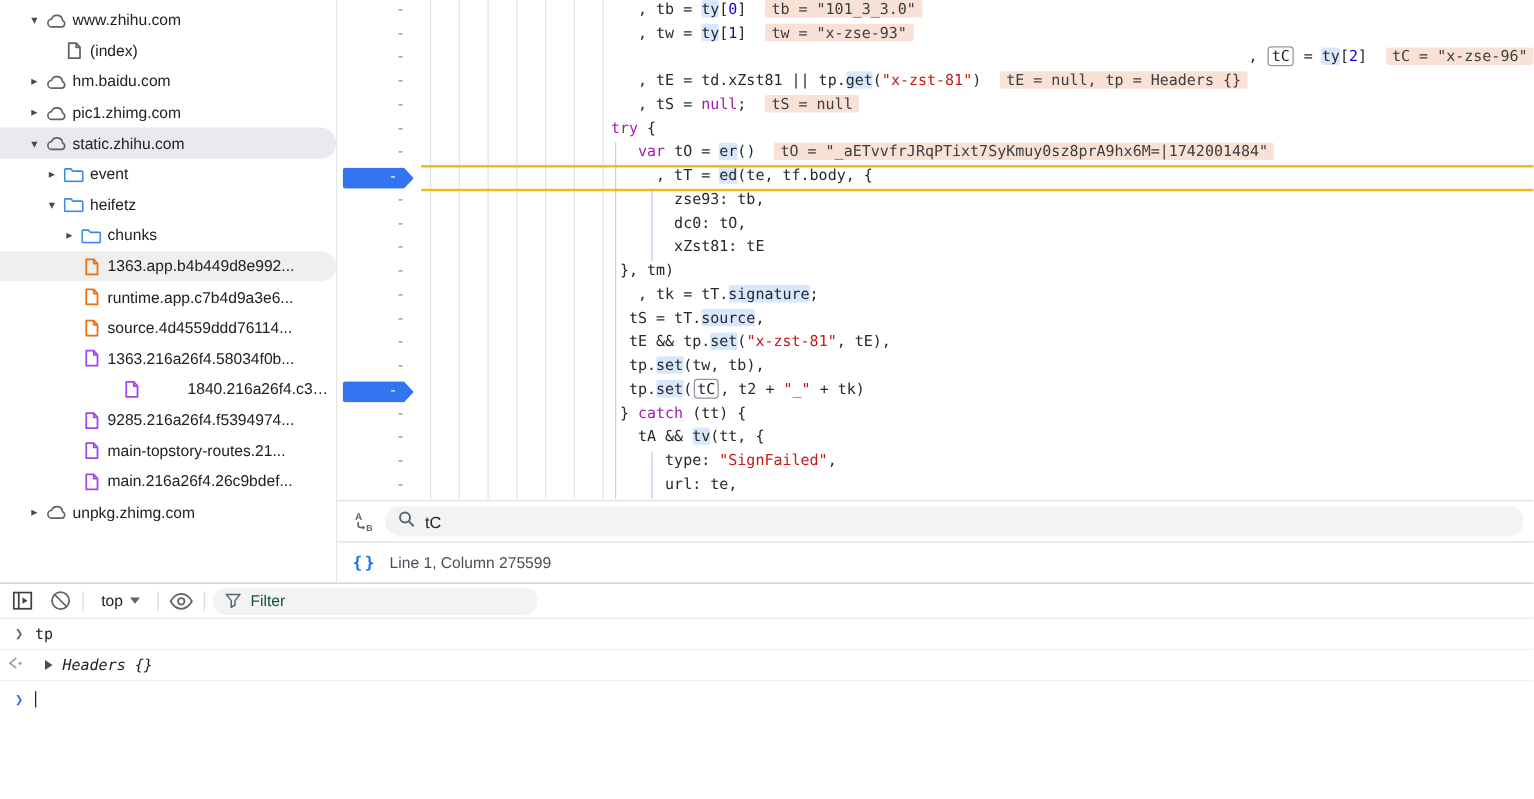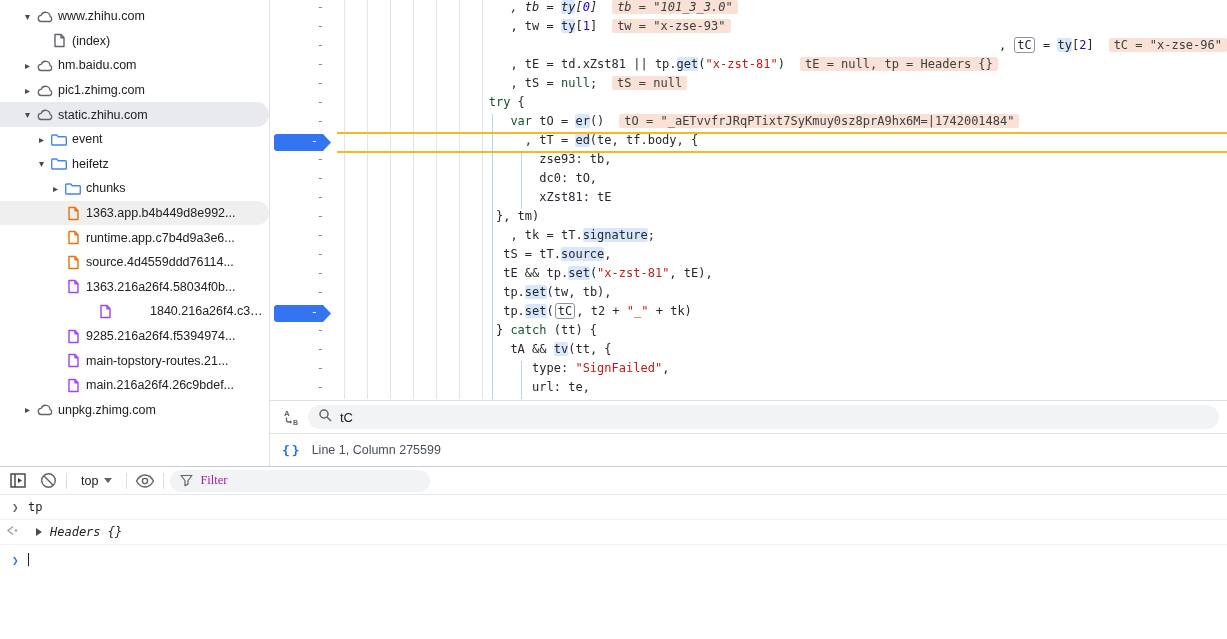--- a/index.html
+++ b/index.html
@@ -30,21 +30,21 @@
             color:#7a8799; cursor:pointer; }
   .bp-arrow { position:absolute; left:4px; top:1px; width:57px; height:17px;
               background:#3574f0; border-radius:3px 0 0 3px; z-index:2;
               clip-path:polygon(0 0, 86% 0, 100% 50%, 86% 100%, 0 100%);
               color:#fff; text-align:right; padding-right:13px; line-height:17px;
               font:12px "DejaVu Sans Mono", monospace; cursor:pointer; }
   .code-content { flex:1; white-space:pre; color:#24292f; }
   .exec::before, .exec::after { content:''; position:absolute; left:67px; right:0;
               height:2px; background:#f1bb1b; z-index:3; }
   .exec::before { top:-1px; } .exec::after { bottom:-1px; }
-  .k { color:#14532d; }
+  .k { color:#a21caf; }
   .s { color:#c41a16; }
   .n { color:#1c00cf; }
   .h { background:#d9e7fd; border-radius:2px; }
   .b { border:1px solid #8f959e; border-radius:3px; padding:0 2px; margin:0 1px; }
   .inline-eval { background:#f9e1d5; color:#3c4043; margin-left:15px; padding:0 5px;
                  border-radius:2px; }
 
   
   #find-bar { position:absolute; left:0; right:0; top:400px; height:33px;
               border-top:1px solid #e0e0e0; display:flex; align-items:center;
@@ -76,21 +76,21 @@
          padding:0 6px; border-bottom:1px solid #e2e7ee; }
   .tbtn { width:24px; height:24px; display:flex; align-items:center; justify-content:center;
          cursor:pointer; flex:none; }
   .tb-sep { width:1px; height:16px; background:#dadce0; flex:none; }
   #ctx-select { display:flex; align-items:center; gap:6px; font-size:12.5px; color:#202124;
          padding:0 8px; cursor:pointer; }
   .caret-down { width:0; height:0; border-left:4px solid transparent;
          border-right:4px solid transparent; border-top:5px solid #5f6368; }
   #filter-pill { height:22px; width:260px; background:#f1f3f4; border-radius:12px;
          display:flex; align-items:center; padding:0 10px; gap:7px; cursor:text; }
-  #filter-pill span { font-size:12.5px; color:#a21caf;font-family:Liberation Serif, serif; }
+  #filter-pill span { font-size:12.5px; color:#14532d; }
 
   #console-out { font:12px "DejaVu Sans Mono", monospace; color:#202124; }
   .msg { position:relative; min-height:25px; display:flex; align-items:center;
          padding-left:28px; border-bottom:1px solid #f0f0f0; }
   .msg.prompt-row { border-bottom:none; margin-top:2px; }
   .msg-chevron { position:absolute; left:12px; top:50%; transform:translateY(-50%);
          color:#5f6368; font-size:11px; }
   .prompt-row .msg-chevron { color:#2f6fed; }
   .result-icon { position:absolute; left:5px; top:50%; transform:translateY(-50%); }
   .expand-tri { width:0; height:0; border-top:4px solid transparent;
@@ -276,21 +276,21 @@
           <div class="guide" style="left: 120px; top: 0px; height: 399px;"></div>
           <div class="guide" style="left: 143px; top: 0px; height: 399px;"></div>
           <div class="guide" style="left: 166px; top: 0px; height: 399px;"></div>
           <div class="guide" style="left: 189px; top: 0px; height: 399px;"></div>
           <div class="guide" style="left: 212px; top: 0px; height: 399px;"></div>
           <div class="guide scope" style="left: 222px; top: 114px; height: 285px;"></div>
           <div class="guide scope" style="left: 251px; top: 152px; height: 57px;"></div>
           <div class="guide scope" style="left: 251px; top: 361px; height: 38px;"></div>
           <div class="code-row">
             <div class="gutter">-</div>
-            <div class="code-content" style="padding-left: 24ch; font-style: italic;"><span>, tb = </span><span class="h">ty</span><span>[</span><span class="n">0</span><span>]</span><span class="inline-eval">tb = "101_3_3.0"</span></div>
+            <div class="code-content" style="padding-left: 24ch;"><span>, tb = </span><span class="h">ty</span><span>[</span><span class="n">0</span><span>]</span><span class="inline-eval">tb = "101_3_3.0"</span></div>
           </div>
           <div class="code-row">
             <div class="gutter">-</div>
             <div class="code-content" style="padding-left: 24ch;"><span>, tw = </span><span class="h">ty</span><span>[</span><span class="n">1</span><span>]</span><span class="inline-eval">tw = "x-zse-93"</span></div>
           </div>
           <div class="code-row">
             <div class="gutter">-</div>
             <div class="code-content" style="padding-left: 24ch; text-align: right;"><span>, </span><span class="b">tC</span><span> = </span><span class="h">ty</span><span>[</span><span class="n">2</span><span>]</span><span class="inline-eval">tC = "x-zse-96"</span></div>
           </div>
           <div class="code-row">

